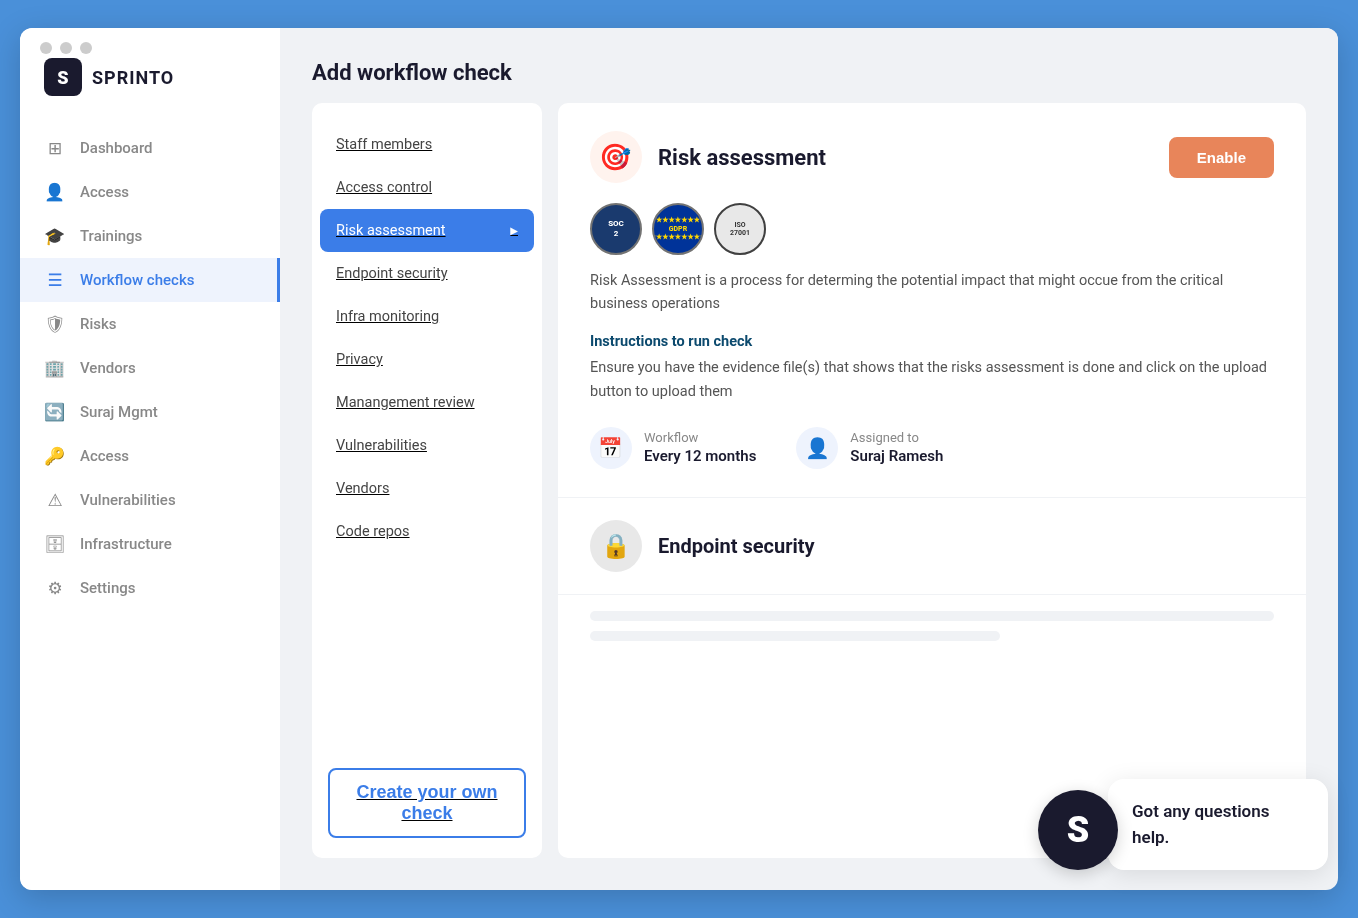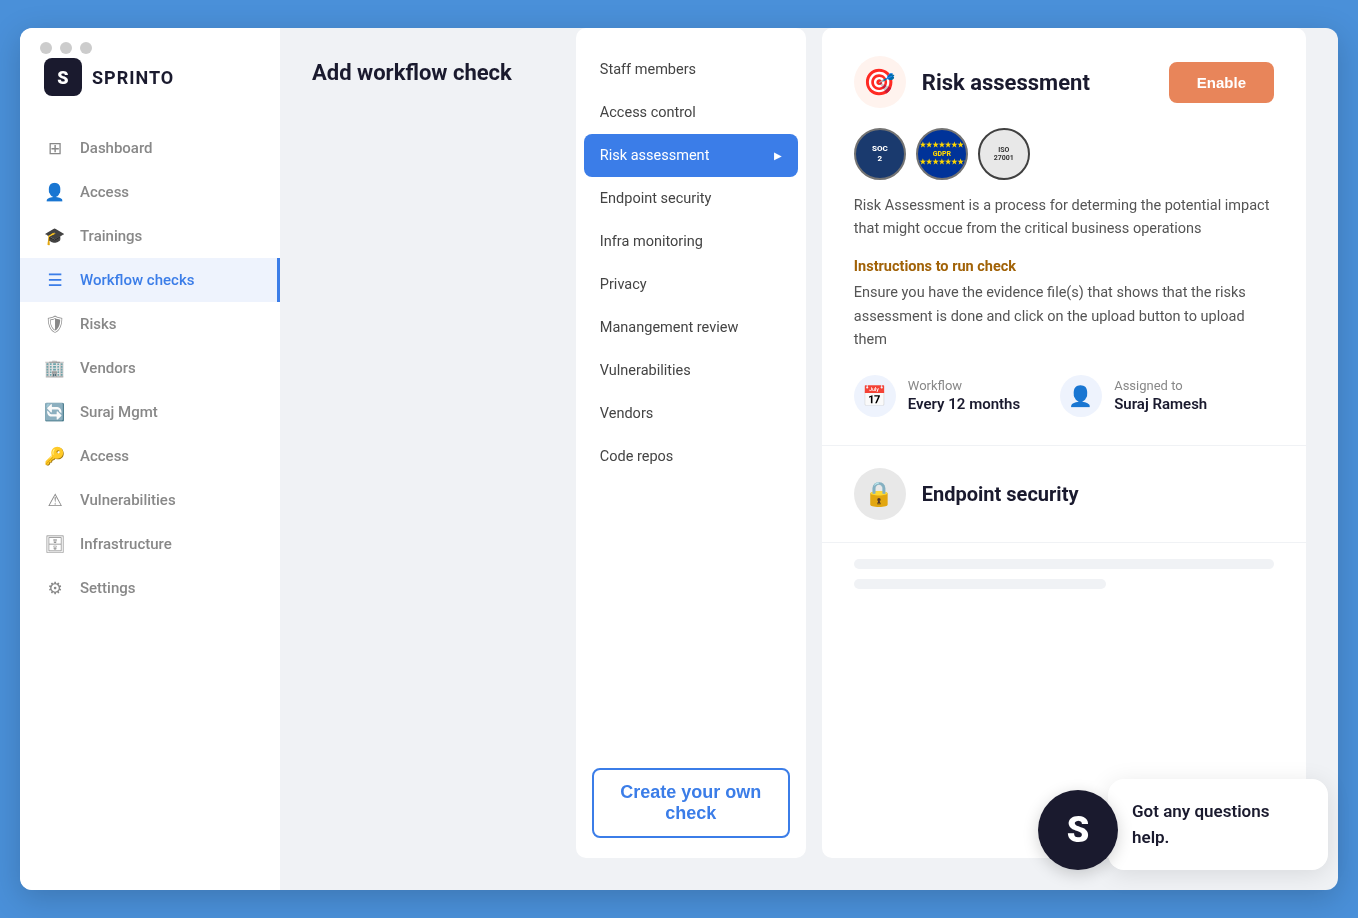--- a/index.html
+++ b/index.html
@@ -81,21 +81,21 @@
     }
     .nav-icon {
       width: 22px; height: 22px;
       display: flex; align-items: center; justify-content: center;
       font-size: 17px;
     }
     
     .main {
       flex: 1;
       display: flex;
-      flex-direction: row;
+      flex-direction: column;
       overflow: hidden;
     }
     .main-header {
       padding: 32px 32px 18px 32px;
       background: #f0f2f5;
     }
     .main-title {
       font-size: 22px;
       font-weight: 700;
       color: #1a1a2e;
@@ -110,20 +110,21 @@
     
     .categories-panel {
       width: 230px;
       background: #fff;
       border-radius: 10px;
       padding: 20px 0;
       flex-shrink: 0;
       display: flex;
       flex-direction: column;
       gap: 0;
+      text-decoration: underline;
     }
     .cat-item {
       padding: 13px 24px;
       font-size: 14.5px;
       color: #444;
       cursor: pointer;
       border-radius: 0;
       transition: background 0.15s;
     }
     .cat-item.active {
@@ -219,21 +220,21 @@
     .badge-iso { background: #e8e8e8; color: #333; border: 2px solid #404040; }
     .check-desc {
       color: #555;
       font-size: 14.5px;
       line-height: 1.6;
       margin-bottom: 18px;
     }
     .instructions-label {
       font-weight: 700;
       font-size: 14.5px;
-      color: #a16207;
+      color: #0c4a6e;
       margin-bottom: 6px;
     }
     .instructions-text {
       color: #555;
       font-size: 14.5px;
       line-height: 1.6;
       margin-bottom: 24px;
     }
     .meta-row {
       display: flex;

